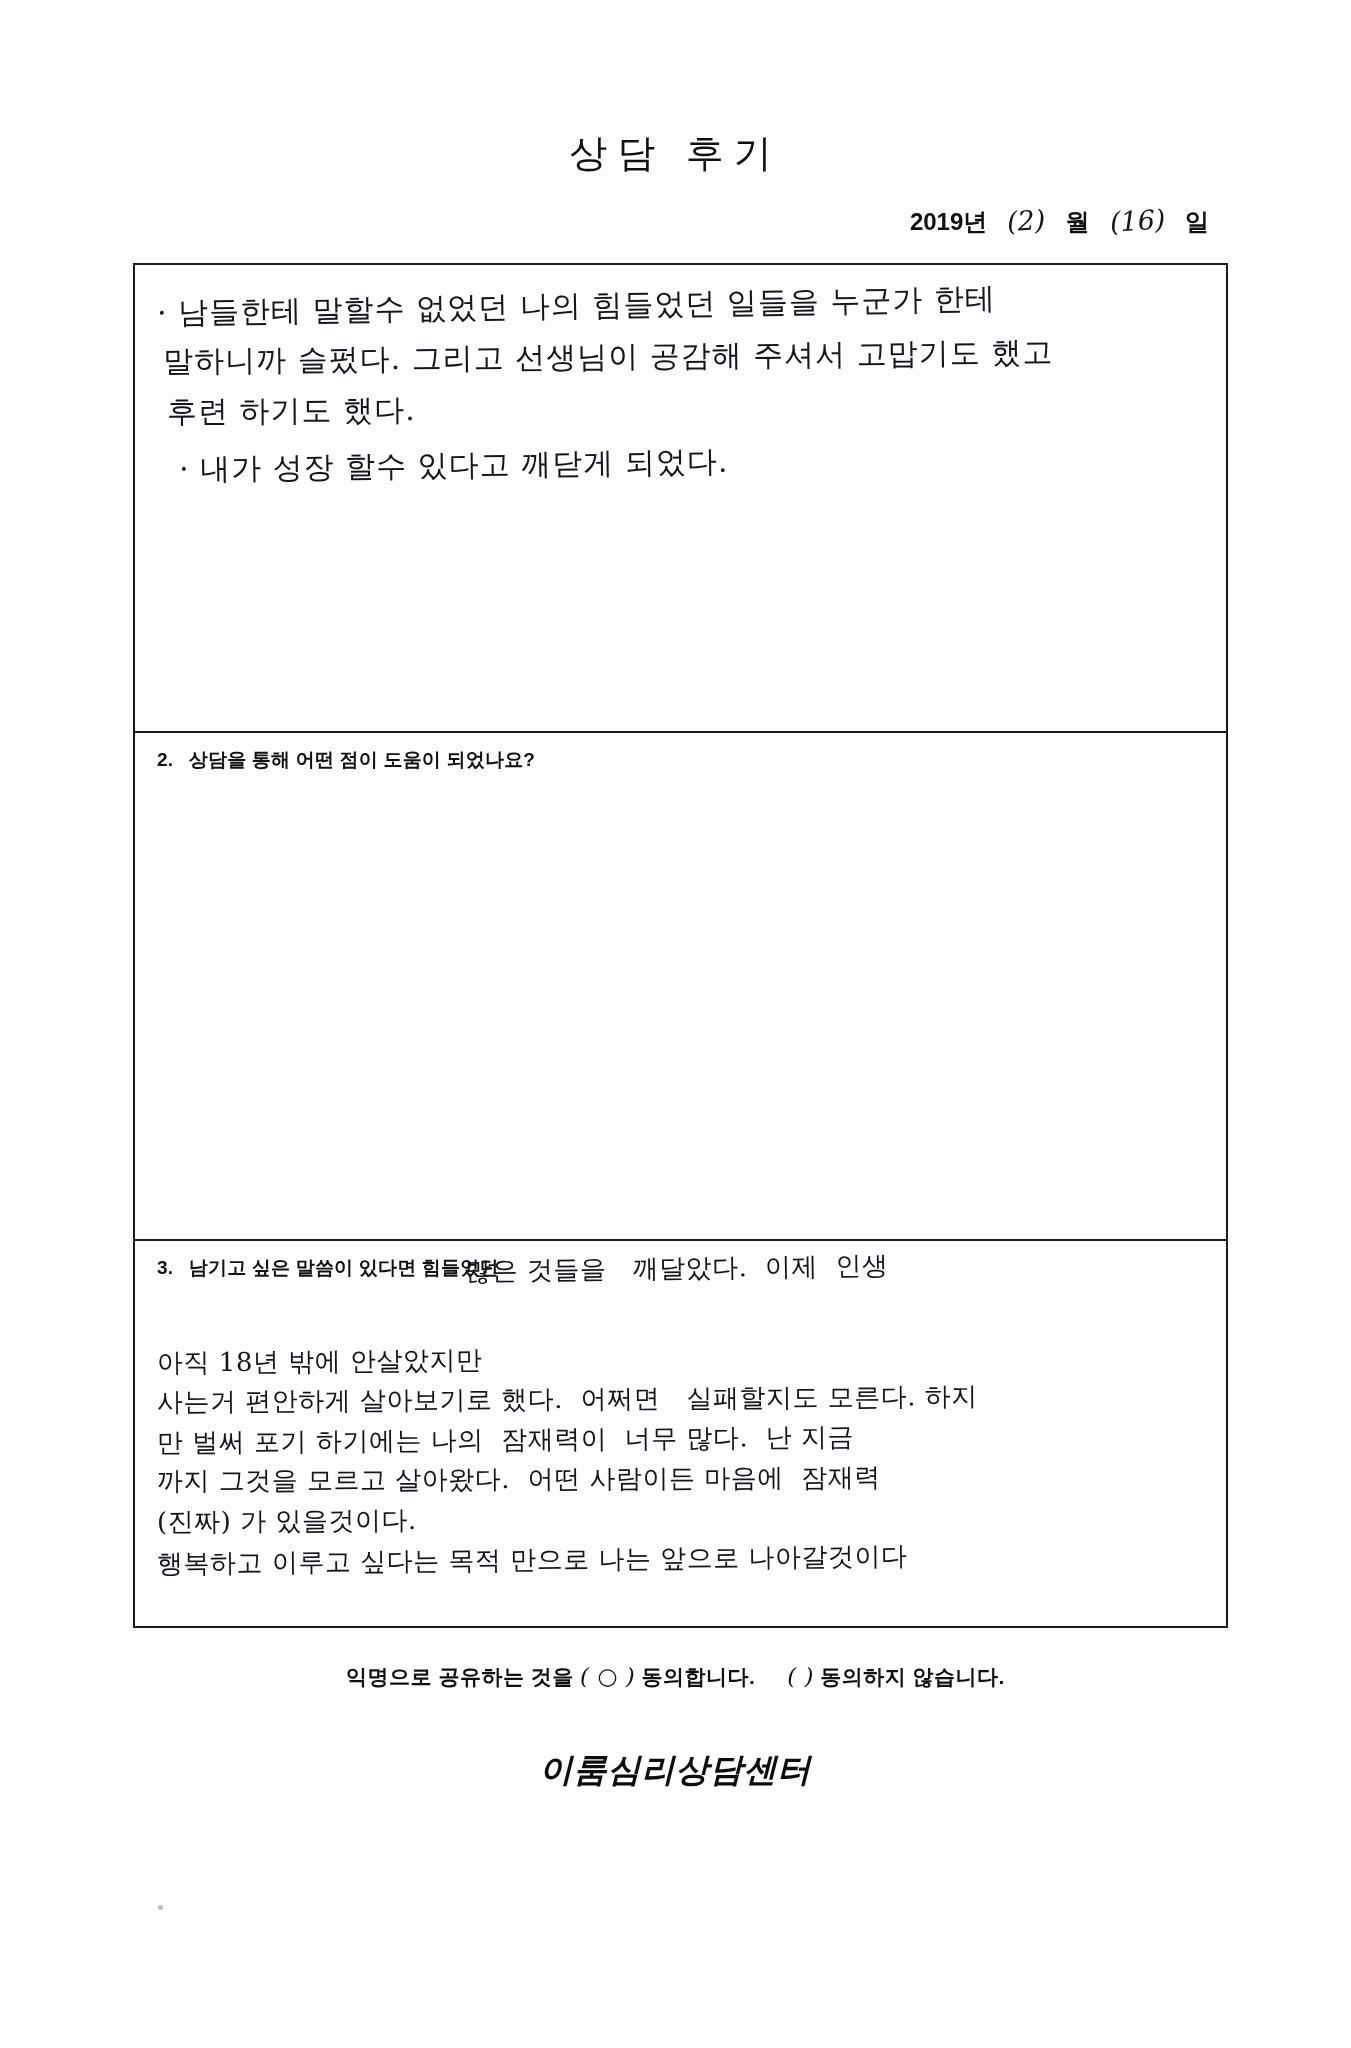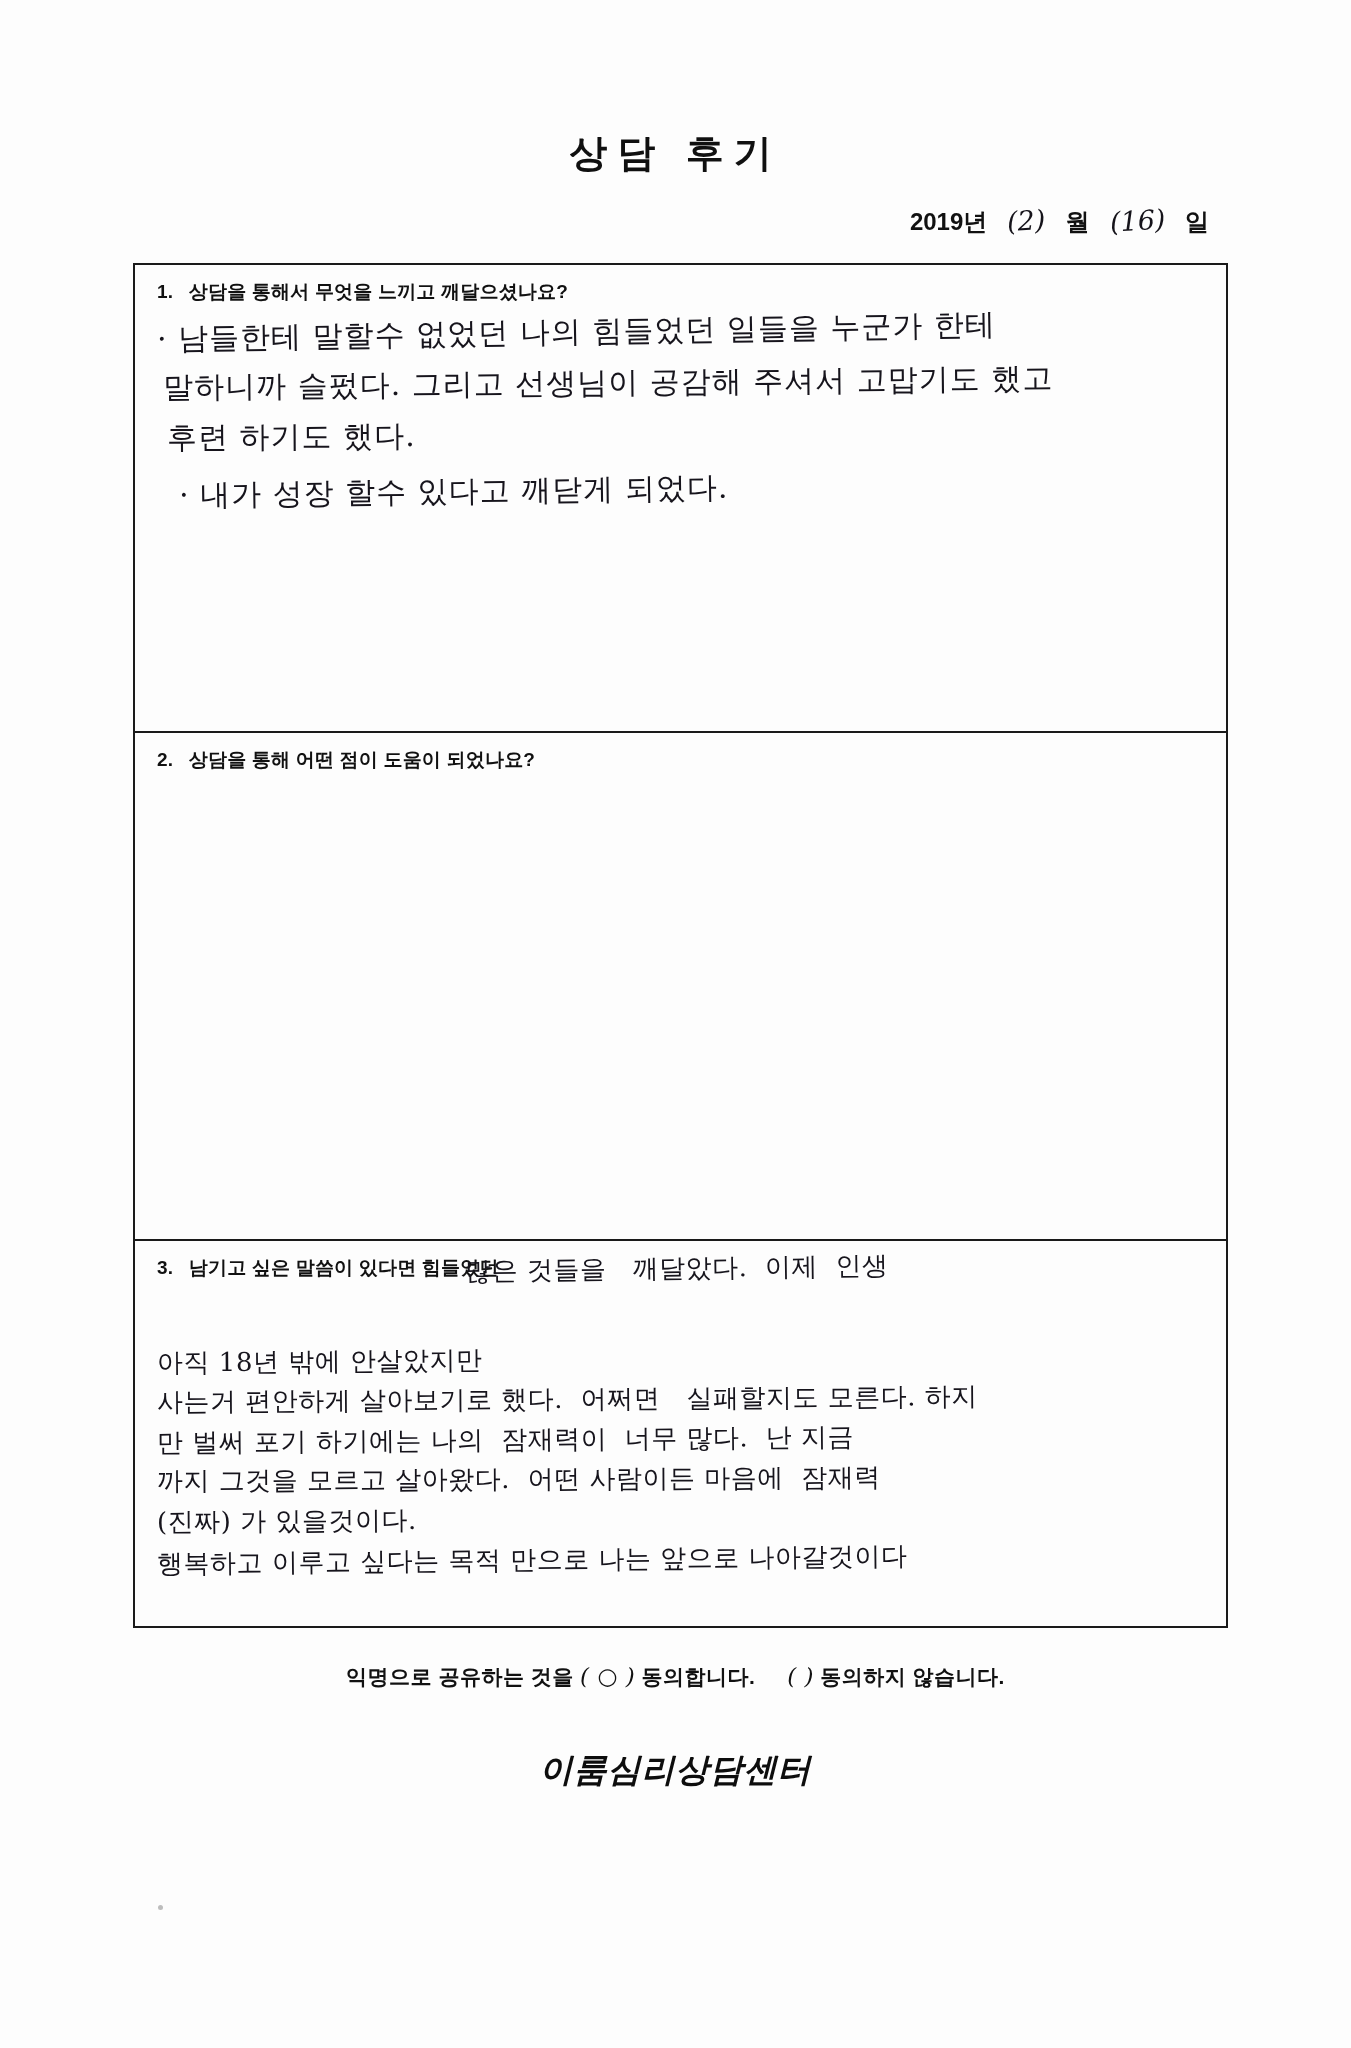--- a/index.html
+++ b/index.html
@@ -25,21 +25,21 @@
   }
 
   
   .doc-title {
     position: absolute;
     top: 128px;
     left: 0;
     width: 1351px;
     text-align: center;
     font-size: 38px;
-    font-weight: bold;
+    font-weight: normal;
     letter-spacing: 10px;
     color: #101010;
   }
 
   
   .date-line {
     position: absolute;
     top: 205px;
     right: 142px;
     font-size: 24px;
@@ -182,24 +182,20 @@
     <span>2019년</span>
     <span class="hand">(2)</span>
     <span>월</span>
     <span class="hand">(16)</span>
     <span>일</span>
   </div>
 
   <div class="form-box">
 
     <div class="section s1">
-      <div class="q-label">
-        <span class="qnum">1.</span>
-        <span>상담을 통해서 무엇을 느끼고 깨달으셨나요?</span>
-      </div>
       <div class="hw-body">
         <span class="hw-line l1">· 남들한테 말할수 없었던 나의 힘들었던 일들을 누군가 한테</span>
         <span class="hw-line l2">말하니까 슬펐다. 그리고 선생님이 공감해 주셔서 고맙기도 했고</span>
         <span class="hw-line l3">후련 하기도 했다.</span>
         <span class="hw-line l4">· 내가 성장 할수 있다고 깨닫게 되었다.</span>
       </div>
     </div>
 
     <div class="section s2">
       <div class="q-label">

